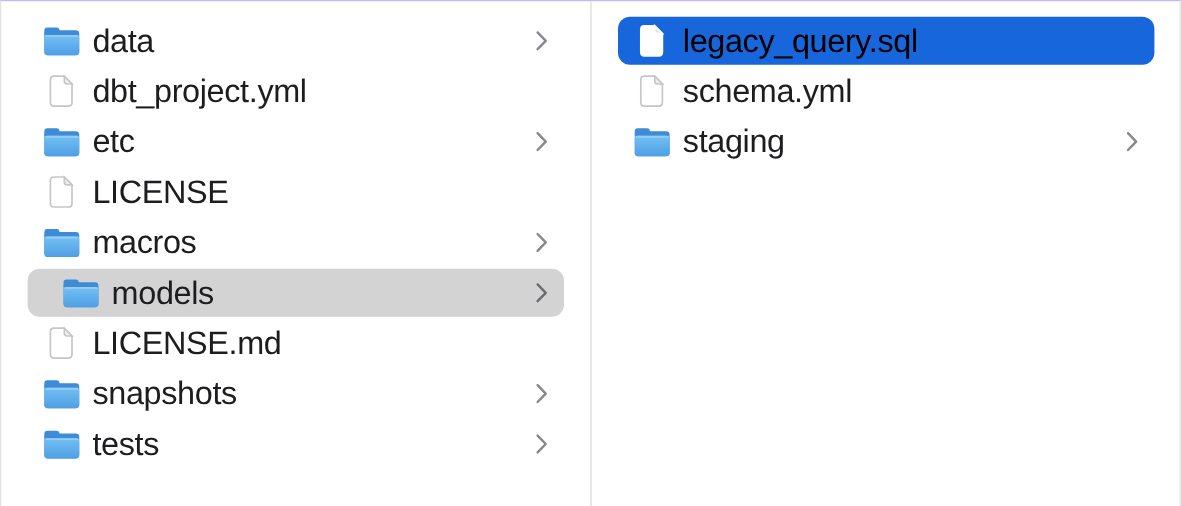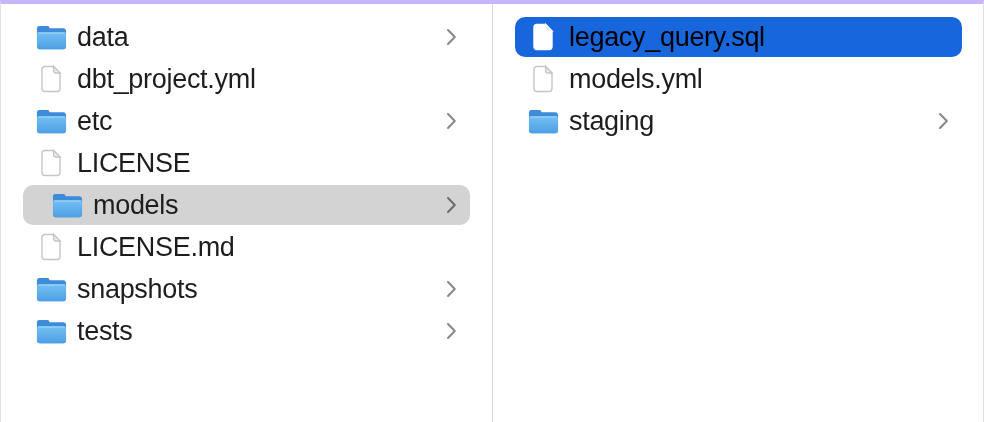--- a/index.html
+++ b/index.html
@@ -1,21 +1,21 @@
 <!DOCTYPE html>
 <html><head>
 <meta charset="utf-8">
 <style>
   html,body{margin:0;padding:0;background:#fff;}
   .finder{
     position:relative;
     width:984px;height:422px;
     box-sizing:border-box;
     background:#ffffff;
-    border-top:4px solid #c4b5fd;
+    border-top:1px solid #c4b5fd;
     border-left:1px solid #e2e2e3;
     border-right:1px solid #e0e0e1;
     display:flex;
     font-family:"Liberation Sans", sans-serif;
     overflow:hidden;
   }
   .column{
     width:491px;
     box-sizing:border-box;
     padding-top:11px;
@@ -135,20 +135,43 @@
 
     <span class="icon-wrap">
       <svg width="22" height="28" viewBox="0 0 22 28">
         <path class="doc-body" d="M2 4.5 Q2 1.5 5 1.5 L13.6 1.5 L20 8 L20 23.5 Q20 26.5 17 26.5 L5 26.5 Q2 26.5 2 23.5 Z"></path>
         <path class="doc-fold" d="M13.6 1.5 L13.6 5.6 Q13.6 8 16 8 L20 8 Z"></path>
       </svg>
     </span>
     <span class="label">LICENSE</span>
 
   </div>
+      <div class="row">
+    <span class="icon-wrap">
+      <svg width="31" height="25" viewBox="0 0 32 25">
+        <defs>
+          <linearGradient id="fgrad" x1="0" y1="0" x2="0" y2="1">
+            <stop offset="0" stop-color="#74c0f2"></stop>
+            <stop offset="1" stop-color="#4e9fe5"></stop>
+          </linearGradient>
+        </defs>
+        <rect x="1" y="0.5" width="13" height="8" rx="2.5" fill="#3e8bd8"></rect>
+        <rect x="1" y="3" width="30" height="21.5" rx="3" fill="#3e8bd8"></rect>
+        <rect x="1" y="7" width="30" height="17.5" rx="3" fill="url(#fgrad)"></rect>
+        <rect x="1.6" y="7" width="28.8" height="1.6" rx="0.8" fill="#9ad2f7" opacity="0.85"></rect>
+      </svg>
+    </span>
+
+    <span class="label">macros</span>
+    <span class="chevron">
+      <svg width="11" height="18" viewBox="0 0 11 18">
+        <path d="M2 2 L8.8 9 L2 16" fill="none" stroke-width="2" stroke-linecap="round" stroke-linejoin="round"></path>
+      </svg>
+    </span>
+  </div>
       <div class="row sel-inactive">
     <span class="icon-wrap">
       <svg width="31" height="25" viewBox="0 0 32 25">
         <defs>
           <linearGradient id="fgrad" x1="0" y1="0" x2="0" y2="1">
             <stop offset="0" stop-color="#74c0f2"></stop>
             <stop offset="1" stop-color="#4e9fe5"></stop>
           </linearGradient>
         </defs>
         <rect x="1" y="0.5" width="13" height="8" rx="2.5" fill="#3e8bd8"></rect>
@@ -237,21 +260,21 @@
 
   </div>
       <div class="row">
 
     <span class="icon-wrap">
       <svg width="22" height="28" viewBox="0 0 22 28">
         <path class="doc-body" d="M2 4.5 Q2 1.5 5 1.5 L13.6 1.5 L20 8 L20 23.5 Q20 26.5 17 26.5 L5 26.5 Q2 26.5 2 23.5 Z"></path>
         <path class="doc-fold" d="M13.6 1.5 L13.6 5.6 Q13.6 8 16 8 L20 8 Z"></path>
       </svg>
     </span>
-    <span class="label">models.yml</span>
+    <span class="label">schema.yml</span>
 
   </div>
       <div class="row">
     <span class="icon-wrap">
       <svg width="31" height="25" viewBox="0 0 32 25">
         <defs>
           <linearGradient id="fgrad" x1="0" y1="0" x2="0" y2="1">
             <stop offset="0" stop-color="#74c0f2"></stop>
             <stop offset="1" stop-color="#4e9fe5"></stop>
           </linearGradient>

